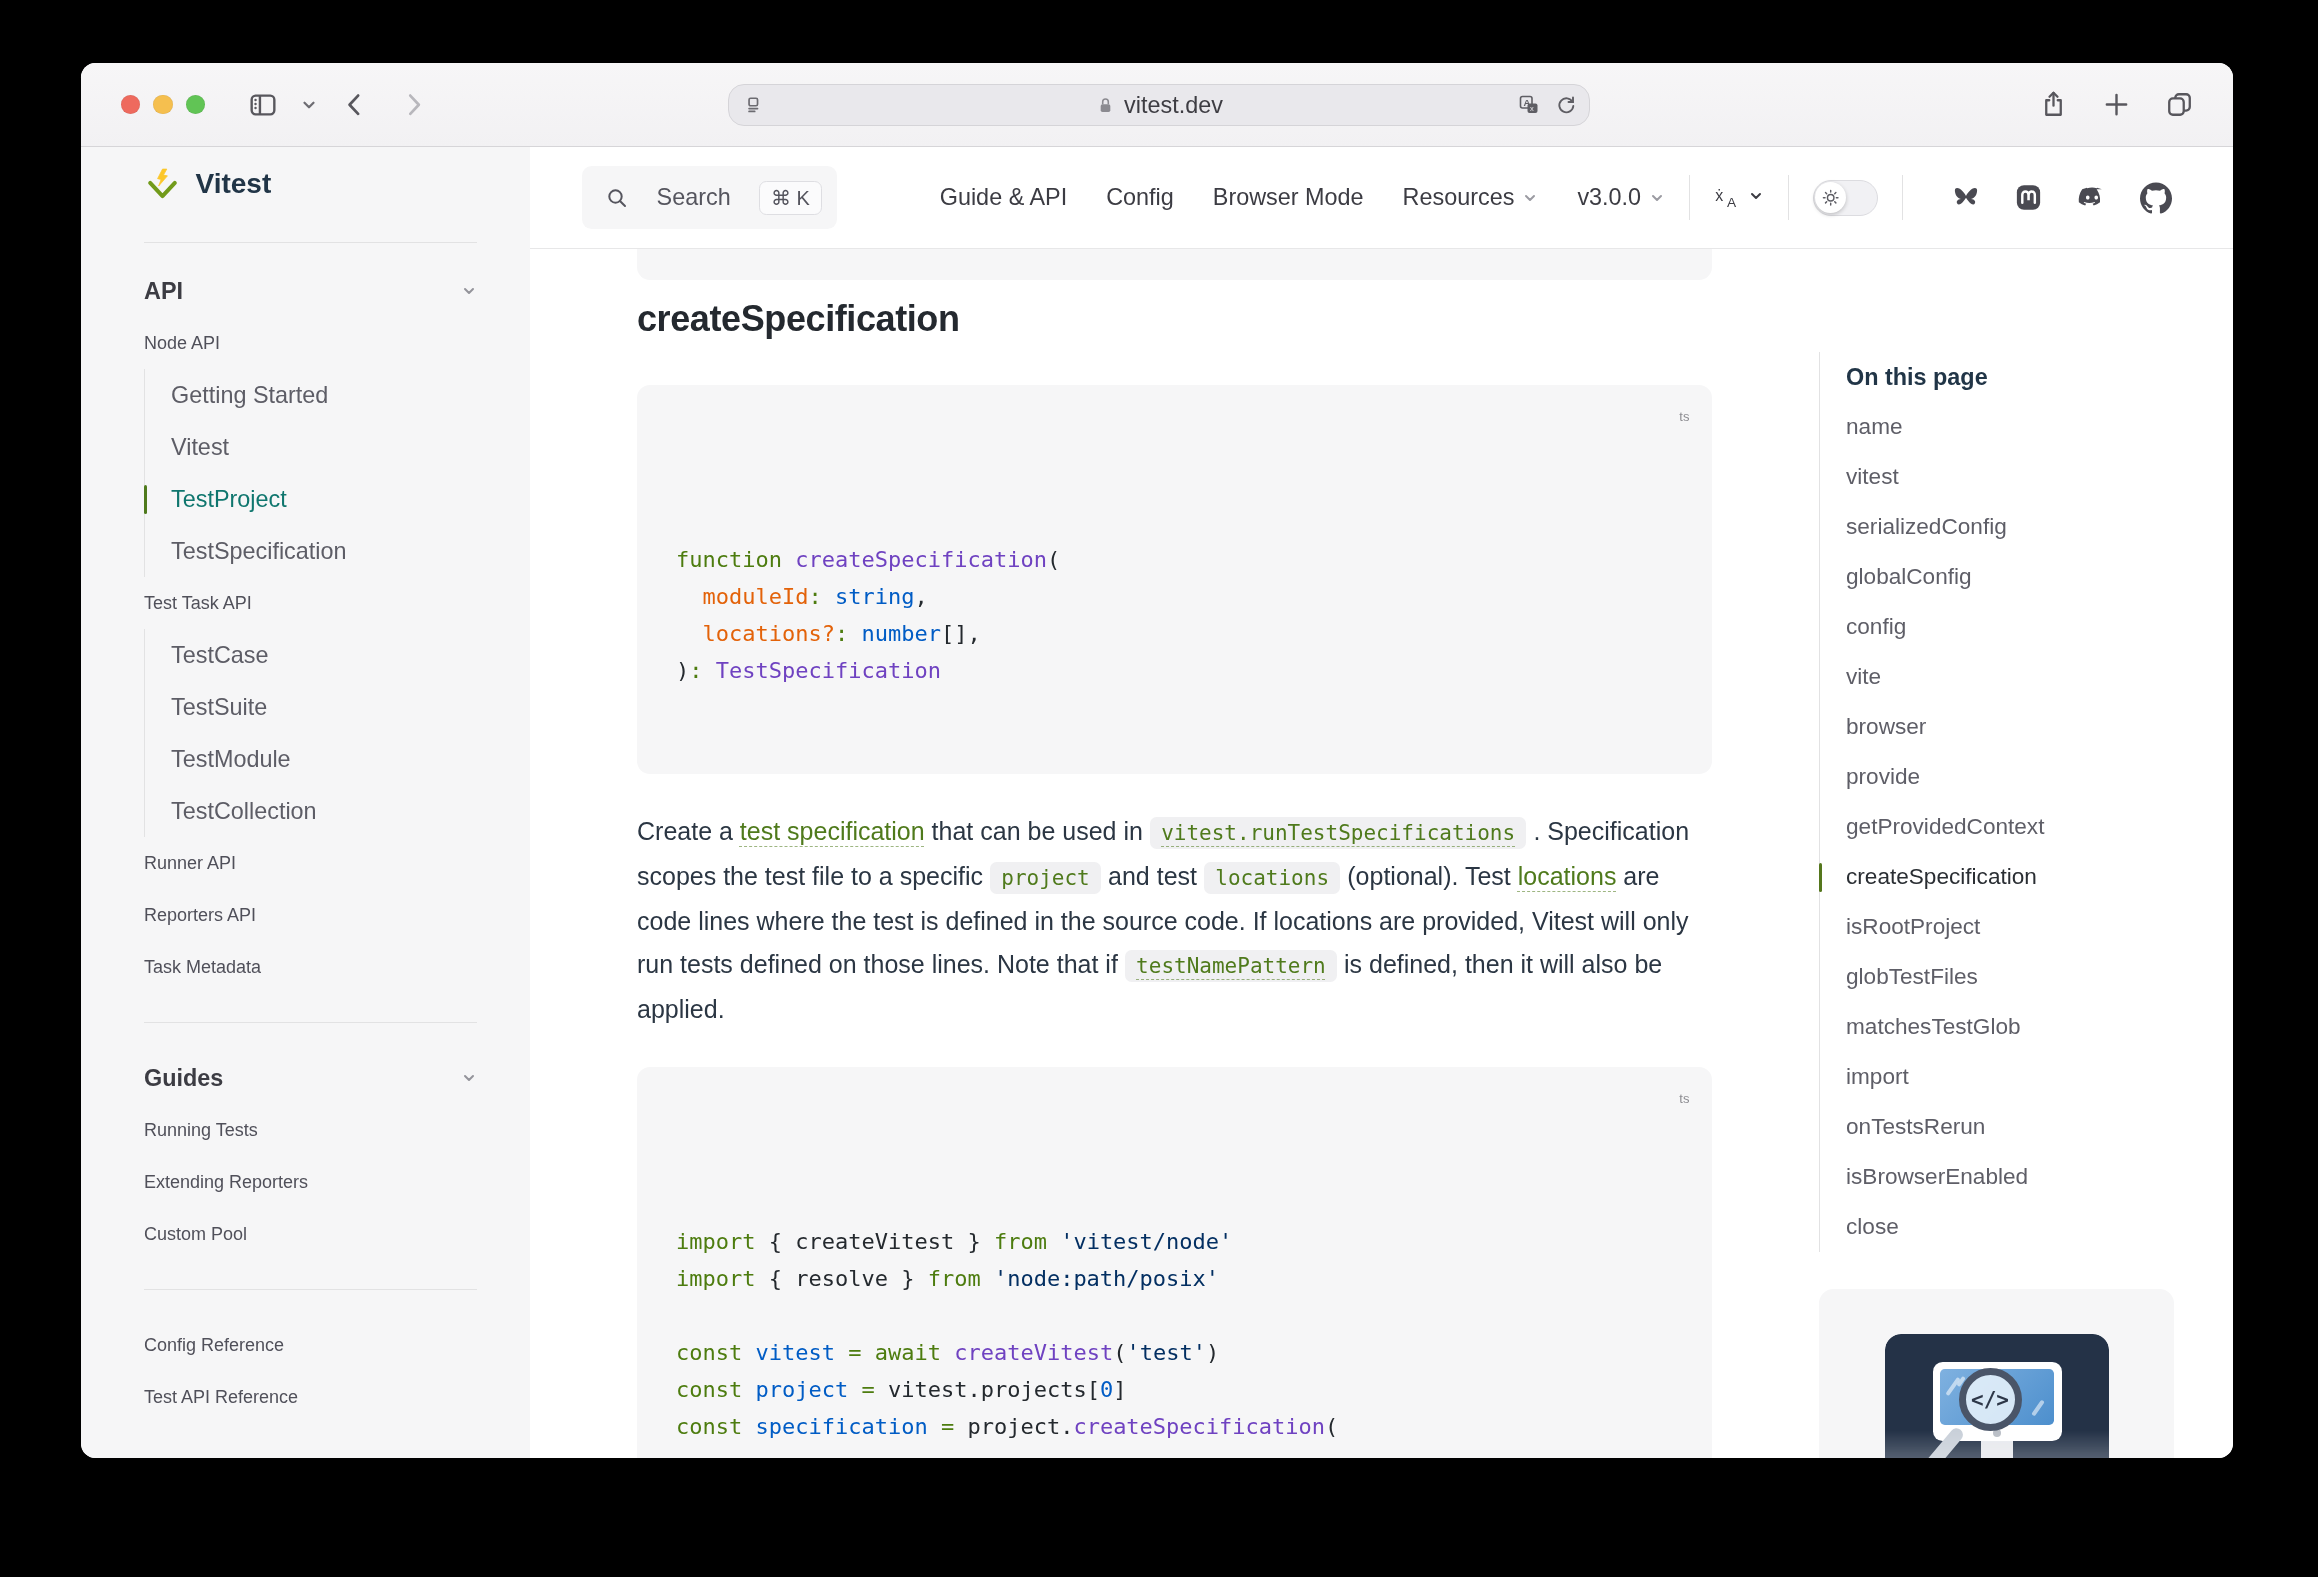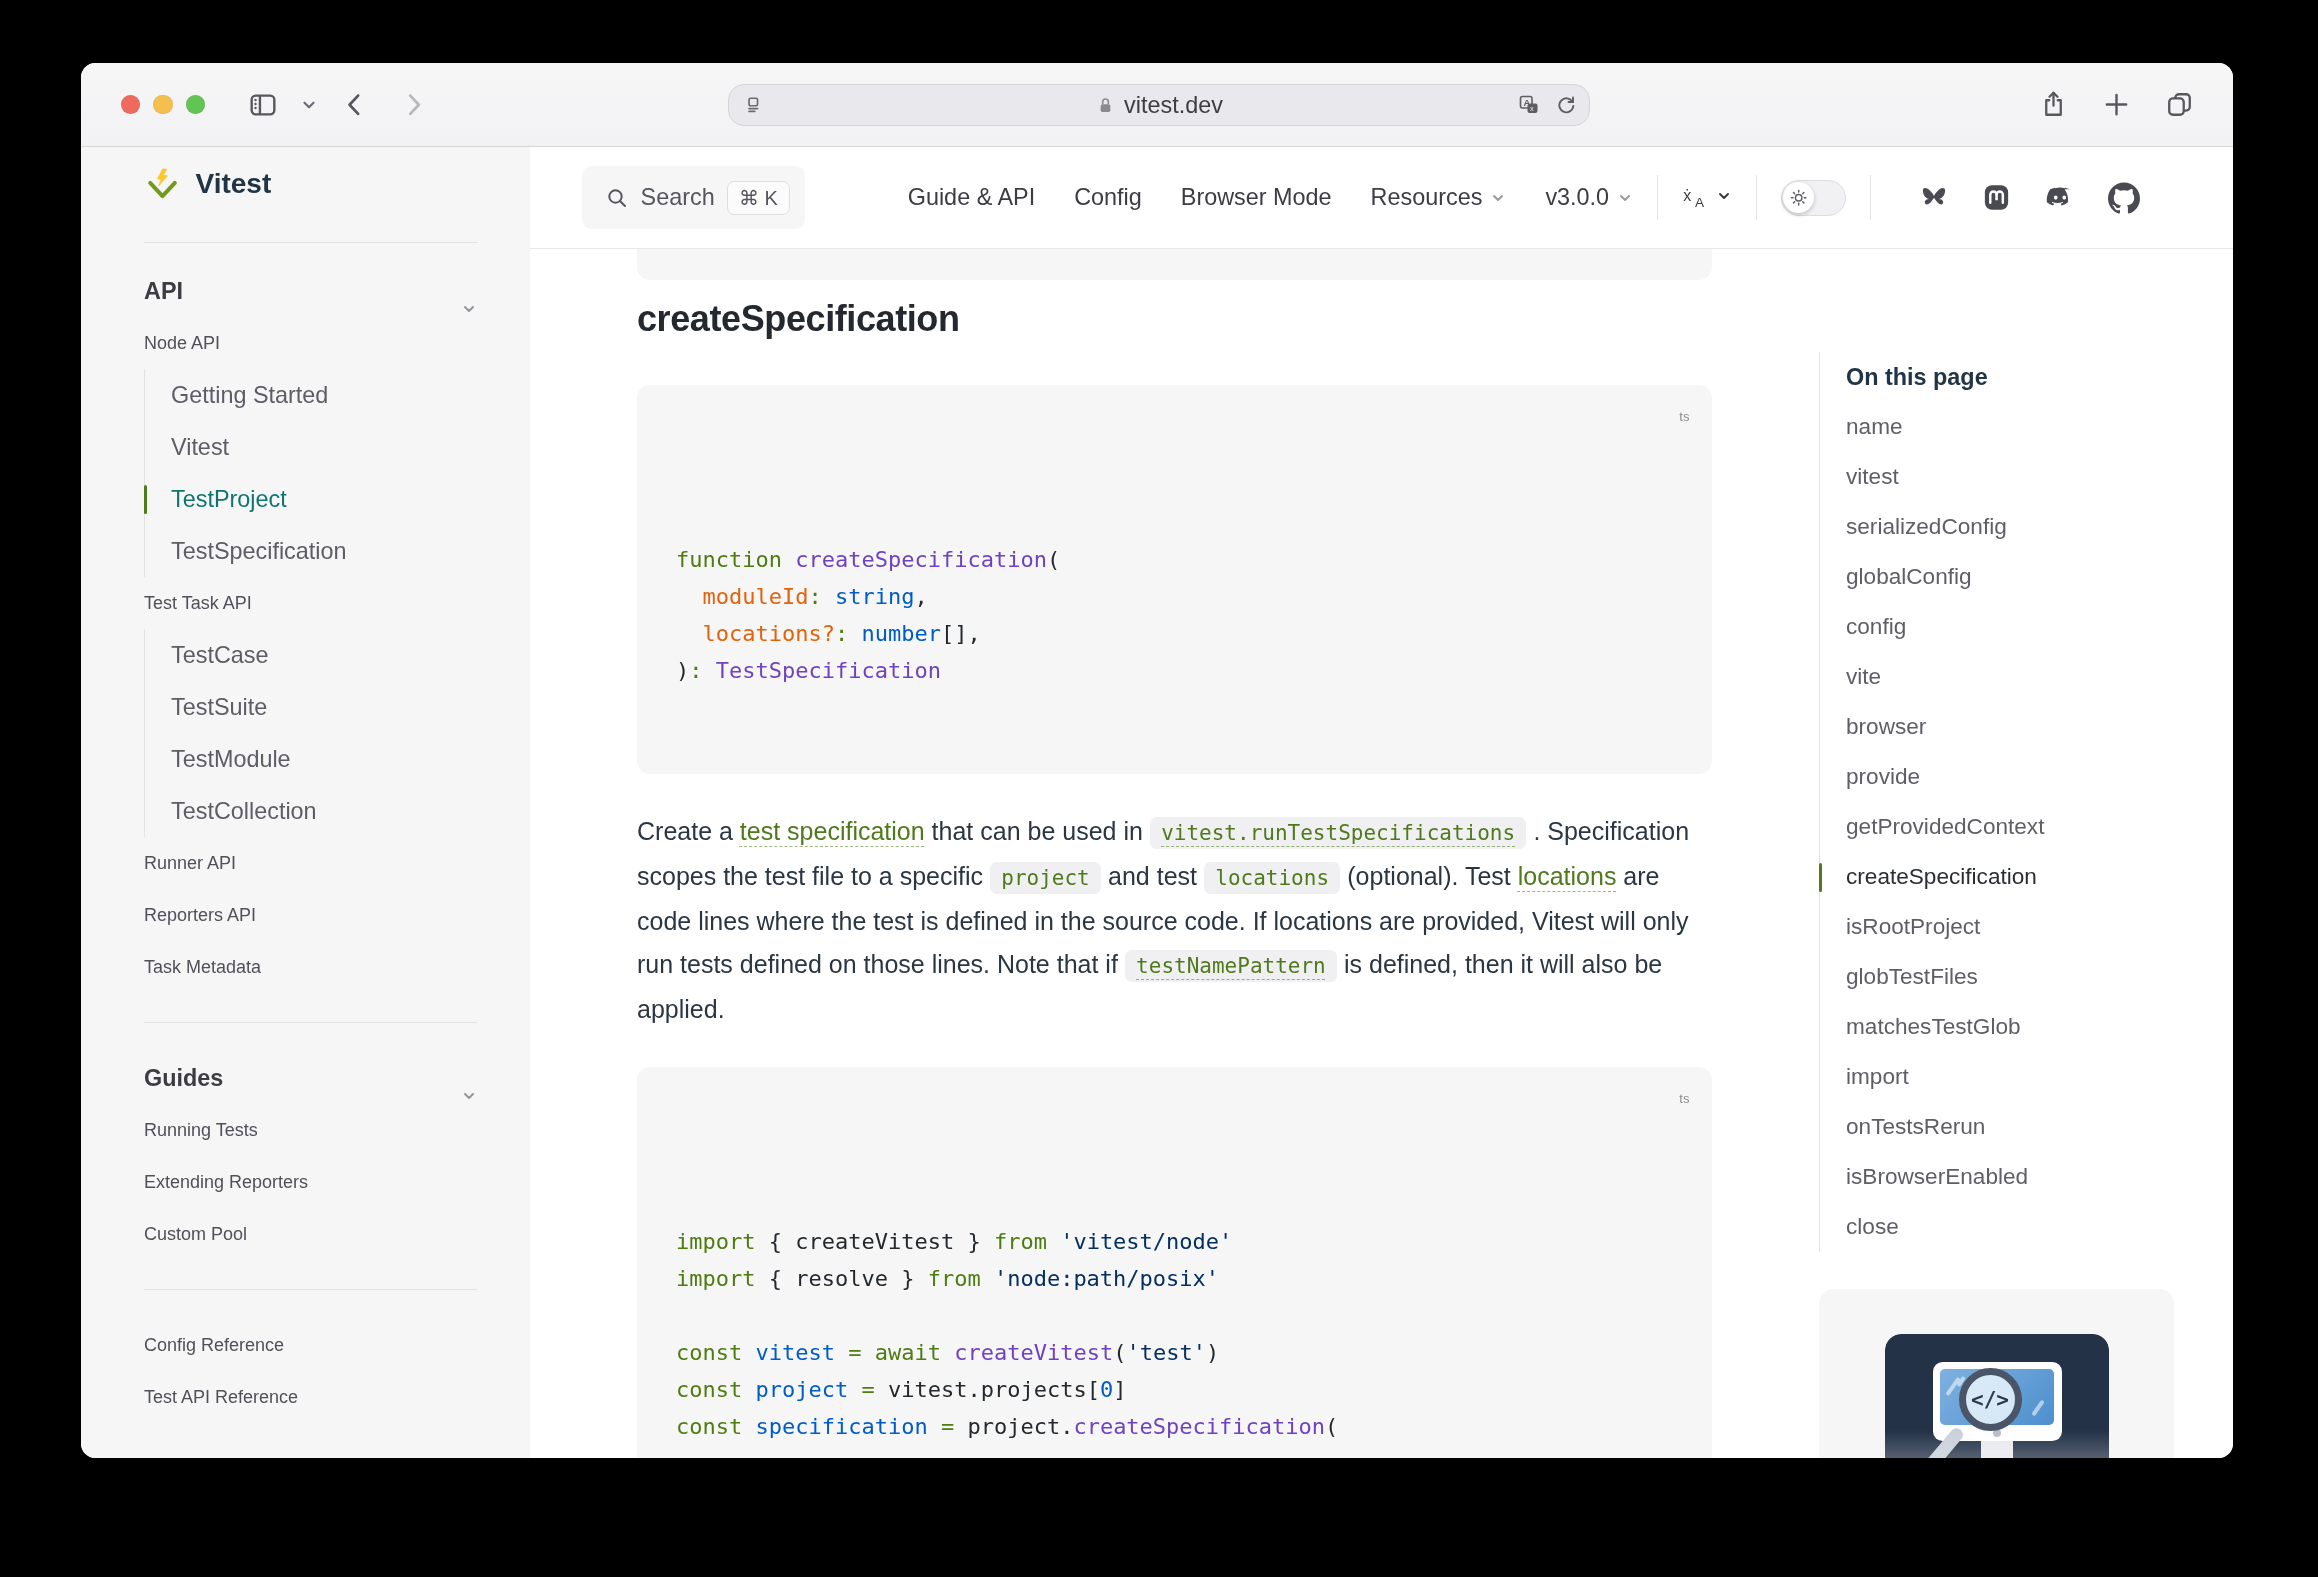--- a/index.html
+++ b/index.html
@@ -22,31 +22,31 @@
   .chrome-right{position:absolute;right:39px;display:flex;align-items:center;gap:34px;color:#58575d}
 
   
   .site{flex:1;display:flex;min-height:0}
   .sidebar{width:449px;flex:none;background:#f6f6f7;overflow:hidden}
   .sb-inner{padding:13px 39px 0 63px}
   .logo-row{display:flex;align-items:center;gap:14.5px;height:48px}
   .logo-text{font-size:28px;font-weight:700;color:#213547}
   .sb-hr{height:0.8px;background:#e2e2e3;margin:34px 0 22.6px;width:333px}
   .sb-div{height:0.8px;background:#e2e2e3;margin:29px 0;width:333px}
-  .sb-sec{display:flex;align-items:flex-end;justify-content:space-between;width:333px;font-size:23.4px;font-weight:700;color:#3c3c43;line-height:52px;cursor:pointer}
+  .sb-sec{display:flex;align-items:center;justify-content:space-between;width:333px;font-size:23.4px;font-weight:700;color:#3c3c43;line-height:52px;cursor:pointer}
   .sb-sec .chev{color:#94949b}
   .sb-item{font-size:18px;font-weight:400;color:#50505a;line-height:52px;cursor:pointer}
   .sb-children{border-left:1.6px solid #e2e2e3;padding-left:26px}
   .sb-child{font-size:23.4px;font-weight:500;color:#5d5d66;line-height:52px;position:relative;cursor:pointer}
   .sb-child.active{color:#0f766e}
   .sb-child.active::before{content:"";position:absolute;left:-27.4px;top:11.3px;width:3.2px;height:29px;border-radius:1.6px;background:#4f7a1c}
 
   .main-col{flex:1;display:flex;flex-direction:column;min-width:0}
   .nav-main{height:102px;flex:none;background:#fff;border-bottom:0.8px solid #e7e7e8;display:flex;align-items:center;padding:0 52px}
-  .search{display:flex;align-items:center;gap:12px;background:#f6f6f7;height:63px;border-radius:9.7px;padding:0 14.5px 0 22.6px;color:#55555e;font-size:23.4px;cursor:pointer}
+  .search{display:flex;align-items:center;gap:28px;background:#f6f6f7;height:63px;border-radius:9.7px;padding:0 14.5px 0 22.6px;color:#55555e;font-size:23.4px;cursor:pointer}
   .search .mag{color:#55555e;display:flex}
   .kbd{border:0.8px solid #dedee2;background:#fbfbfc;border-radius:7.3px;padding:4px 11.3px;font-size:20px;color:#55555e}
   .nav-links{display:flex;align-items:center;gap:39px;margin-left:103px;font-size:23.4px;font-weight:500;color:#3c3c43}
   .nav-link{display:flex;align-items:center;gap:8px;cursor:pointer;white-space:nowrap}
   .nav-link .chev{color:#9b9ba2}
   .nav-divider{width:0.8px;height:45px;background:#e2e2e3;margin:0 24px;flex:none}
   .lang-btn{display:flex;align-items:center;gap:6.5px;color:#3c3c43;cursor:pointer}
   .switch{width:65px;height:36px;border-radius:18px;background:#f1f1f4;border:0.8px solid #dcdce0;position:relative;cursor:pointer;flex:none}
   .knob{position:absolute;left:1.6px;top:1.6px;width:31px;height:31px;border-radius:50%;background:#fff;box-shadow:0 1.6px 4px rgba(0,0,0,.22);display:flex;align-items:center;justify-content:center;color:#5d5d64}
   .social{display:flex;align-items:center;gap:31px;color:#4a4a52;margin-left:24px}

